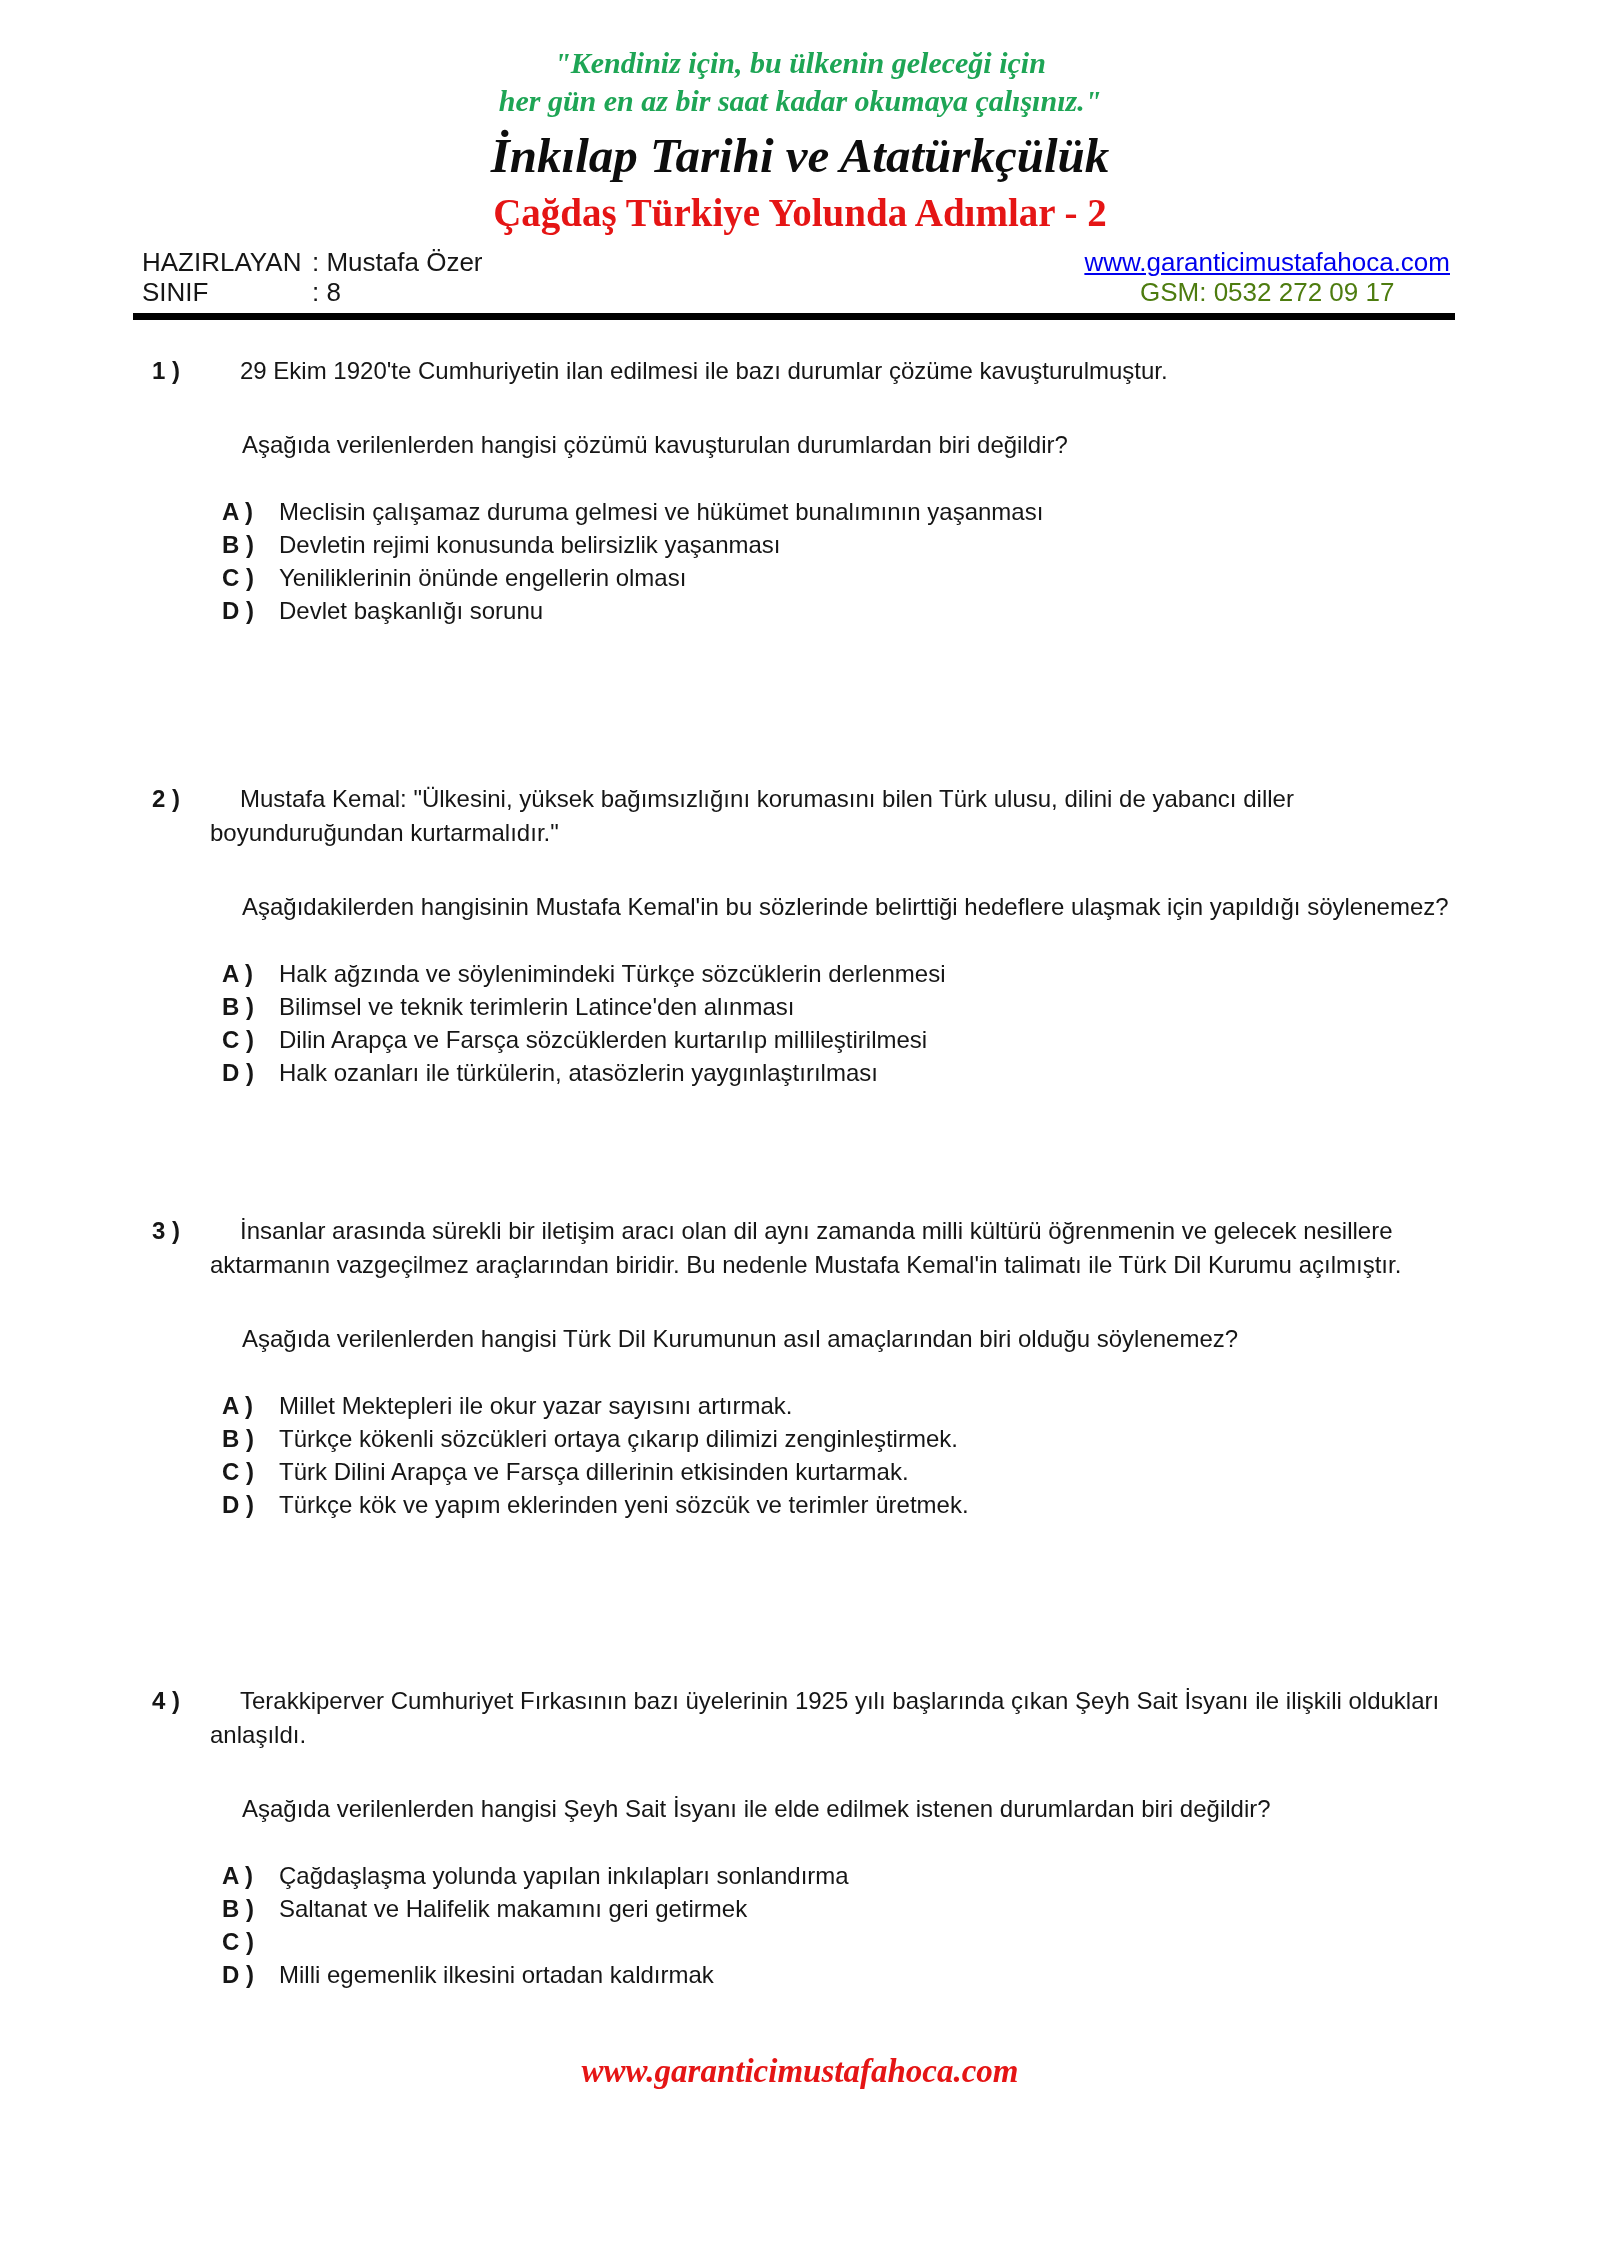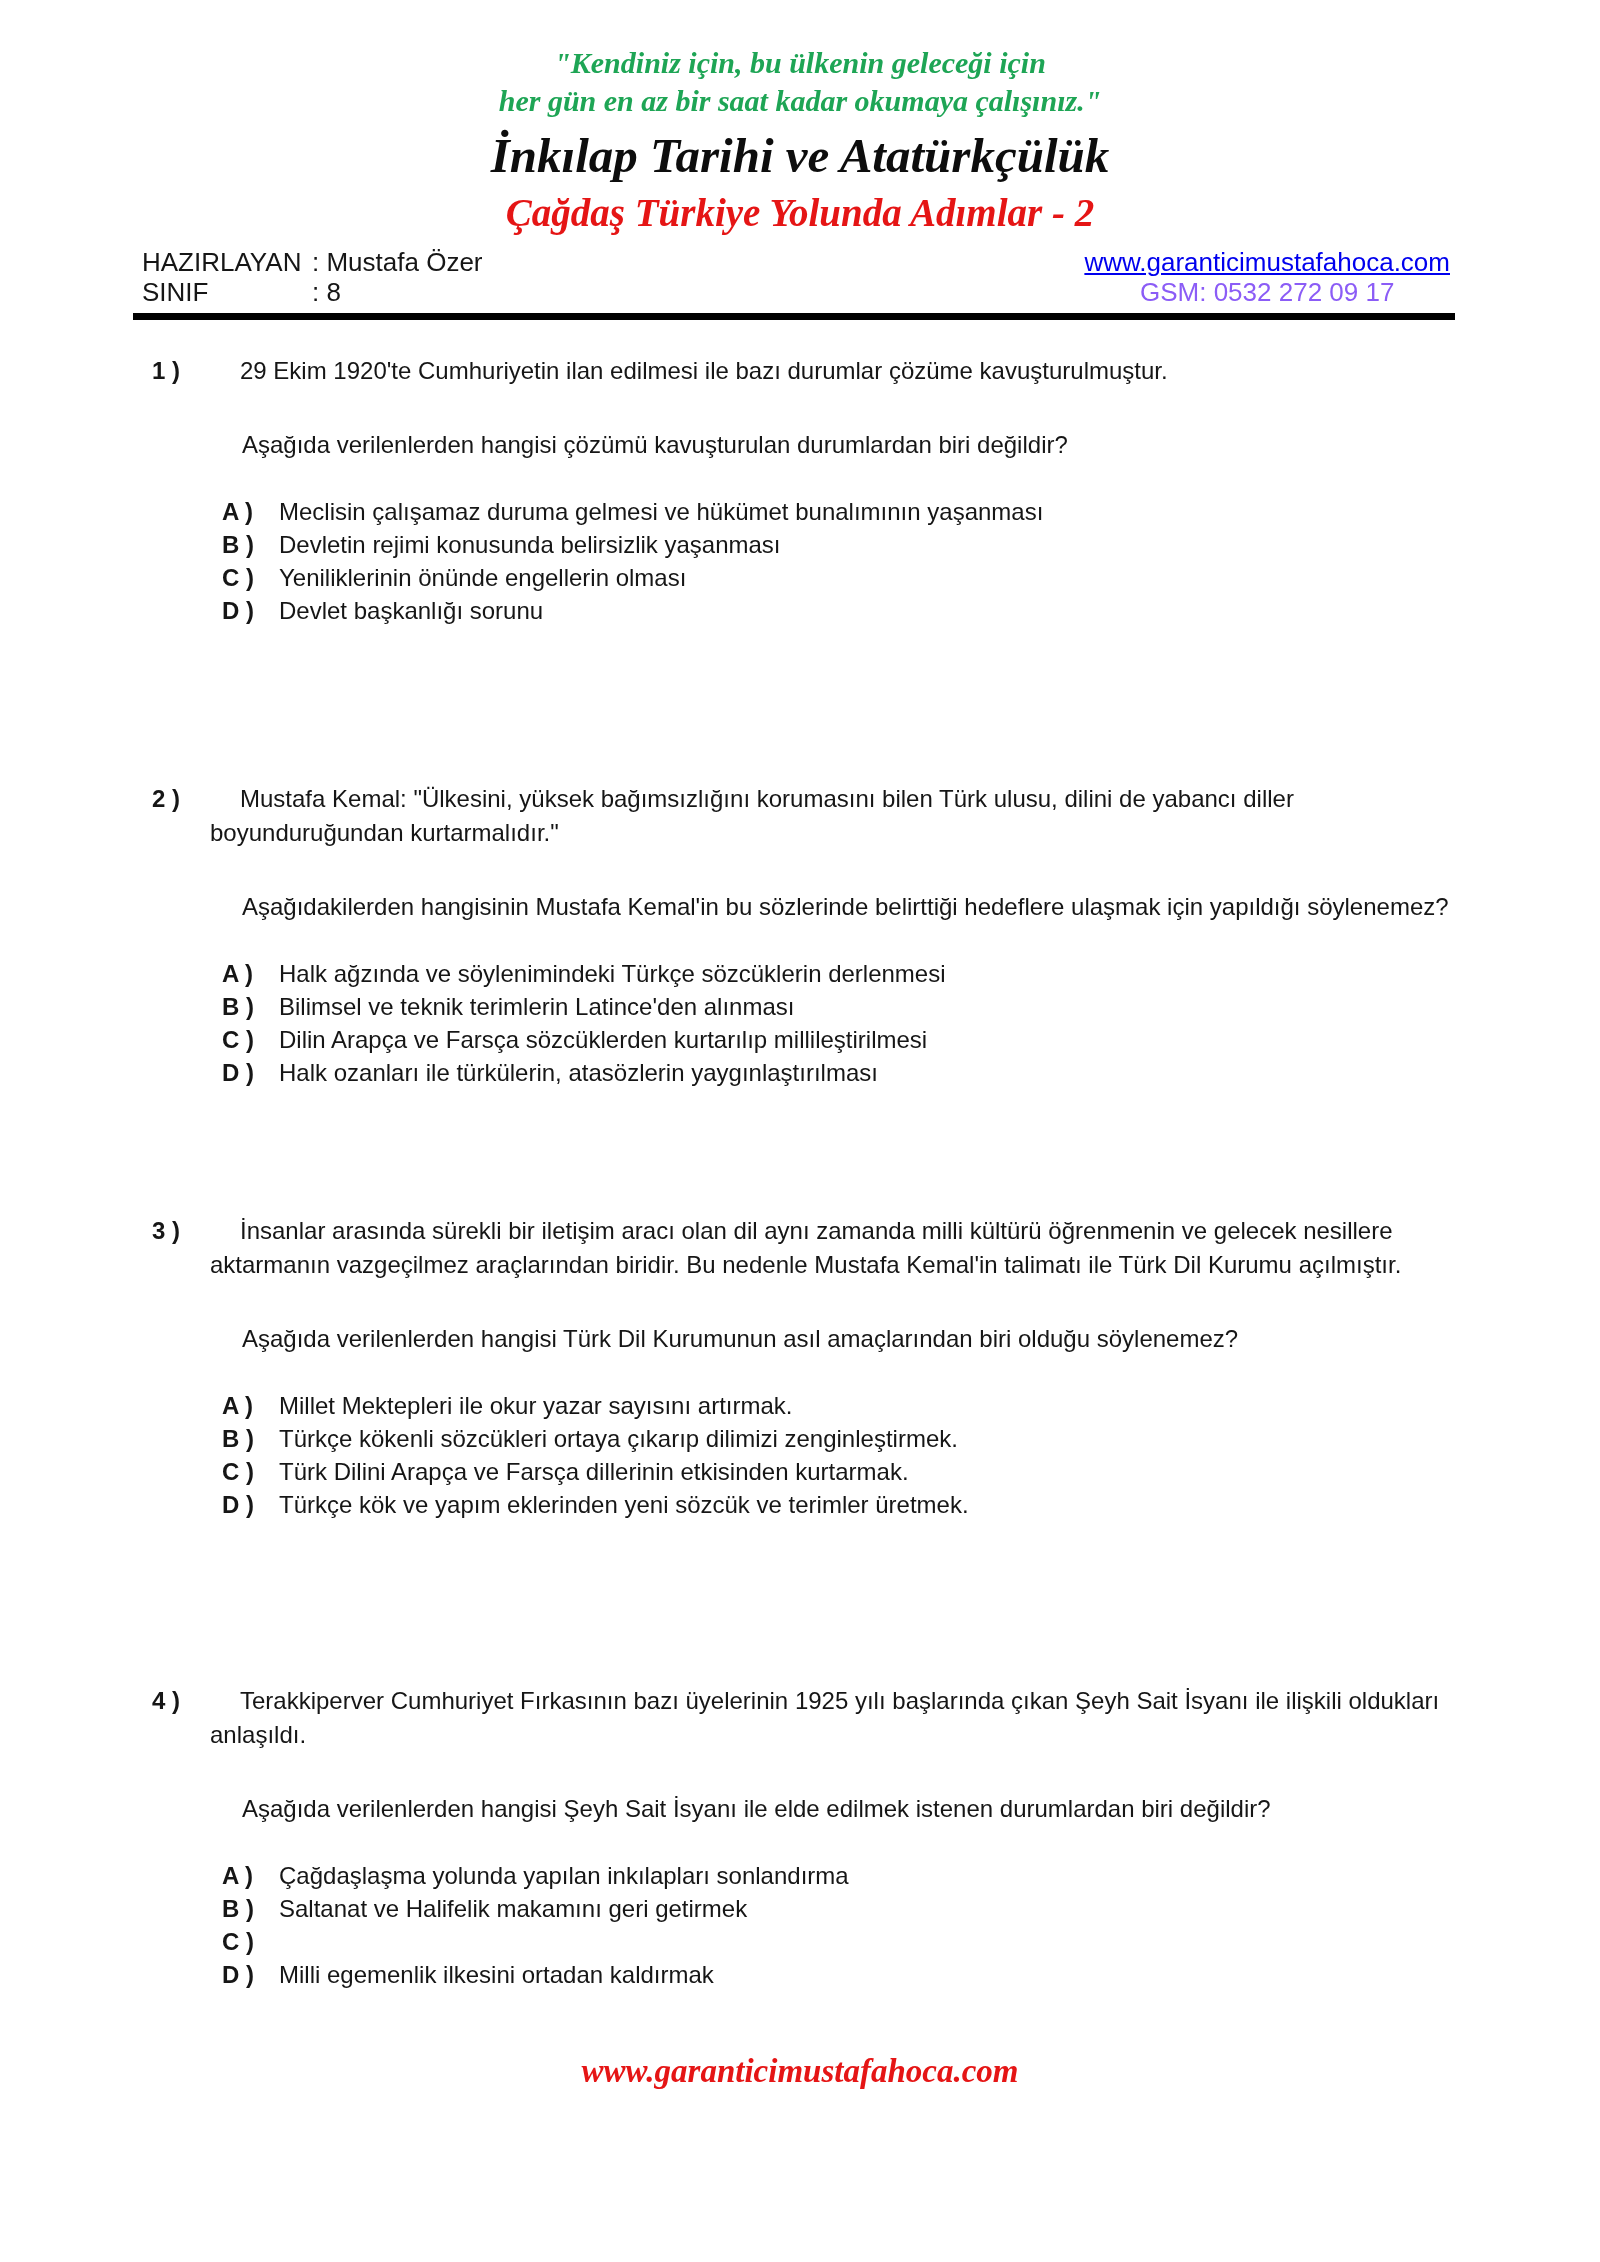--- a/index.html
+++ b/index.html
@@ -23,36 +23,36 @@
   }
   .title {
     font-family:"Liberation Serif", serif;
     font-style:italic; font-weight:bold;
     font-size:49px; line-height:56px;
     margin-top:8px;
     color:#0d0d0d;
   }
   .subtitle {
     font-family:"Liberation Serif", serif;
-    font-style:italic; font-weight:bold;
+    font-weight:bold;
     font-size:39px; line-height:45px;
     margin-top:6px;
     color:var(--red,#e51515);
   }
   .info {
     display:flex; justify-content:space-between; align-items:flex-end;
     margin:12px 150px 0 142px;
     font-size:26px; line-height:30px;
     text-align:left;
   }
   .info-left .row { display:flex; }
   .info-label { display:inline-block; width:170px; }
   .info-right { text-align:center; }
   .weblink { color:var(--blue,#0000ee); text-decoration:underline; cursor:pointer; }
-  .gsm { color:#8b5cf6; }
+  .gsm { color:#4d7c0f; }
   .rule { height:7px; background:#000; margin:6px 145px 0 133px; }
   
   .main { margin-left:152px; margin-right:140px; font-size:24px; line-height:33px; }
   .question { position:relative; }
   .q-num { position:absolute; left:0; top:0; font-weight:bold; white-space:pre; }
   .q-text   { margin-left:58px; text-indent:30px; max-width:1255px; line-height:34px; }
   .q-prompt { margin-left:58px; text-indent:32px; max-width:1255px; line-height:34px; margin-top:40px; }
   .options { list-style:none; margin-top:33px; }
   .options li { display:flex; padding-left:70px; }
   .opt-letter { font-weight:bold; width:57px; flex-shrink:0; white-space:pre; }

